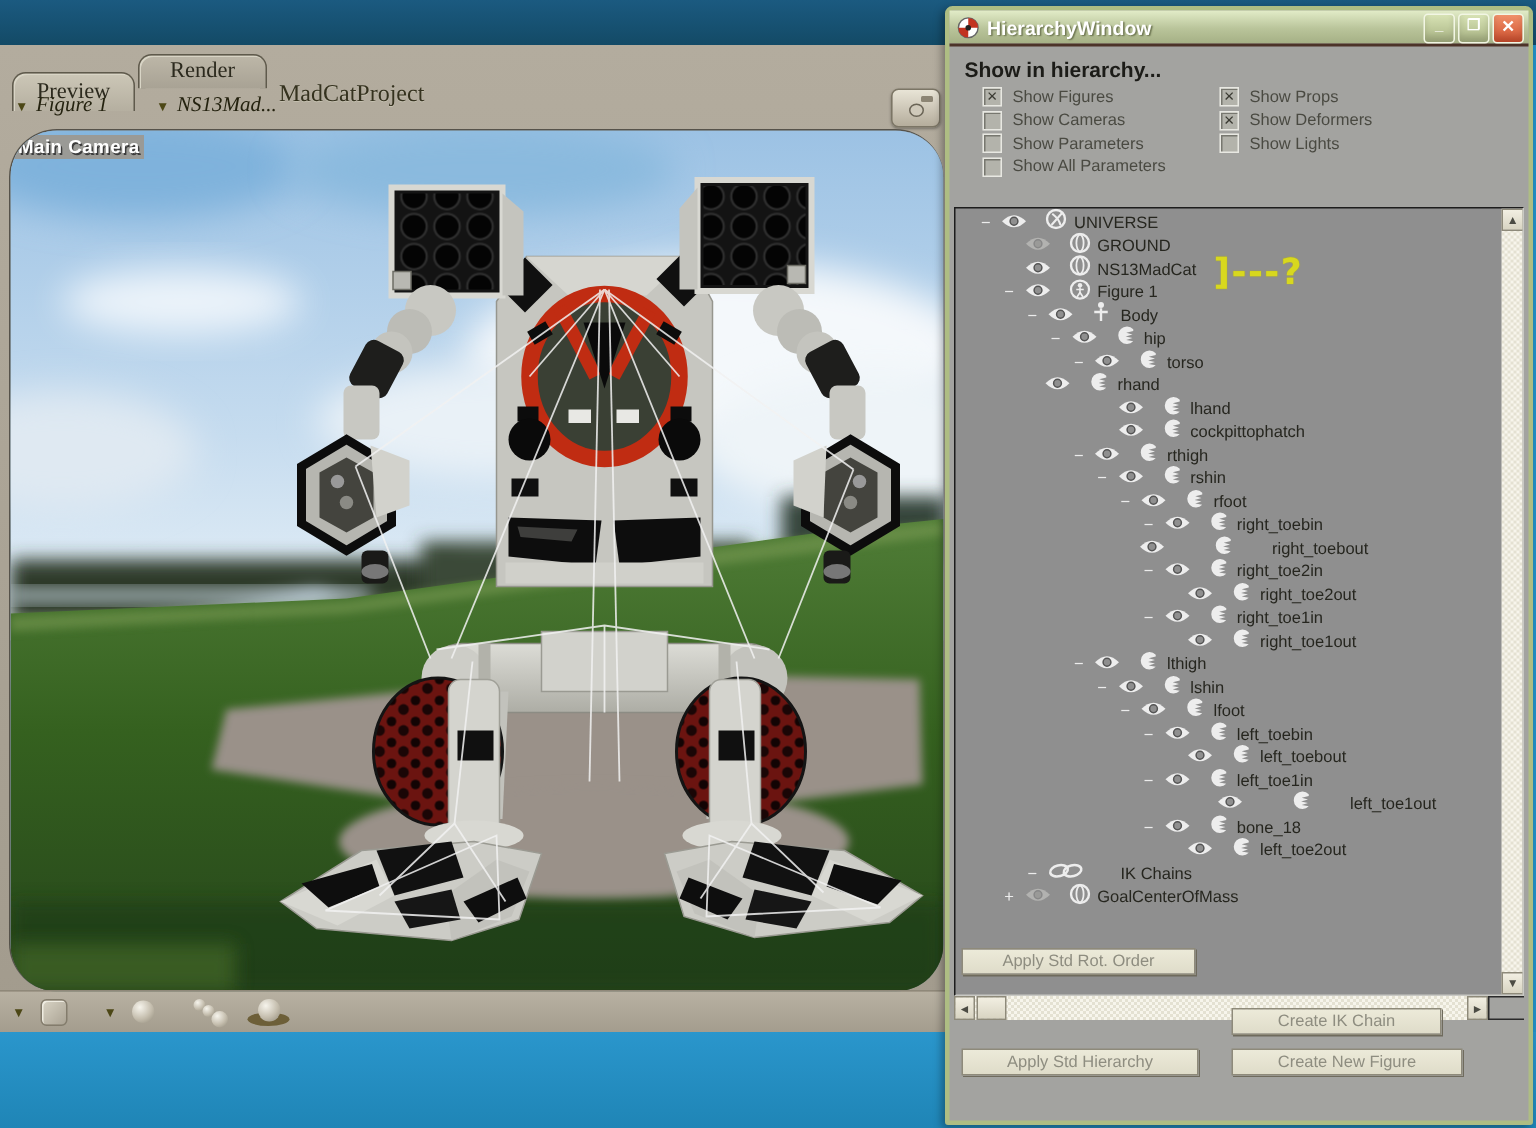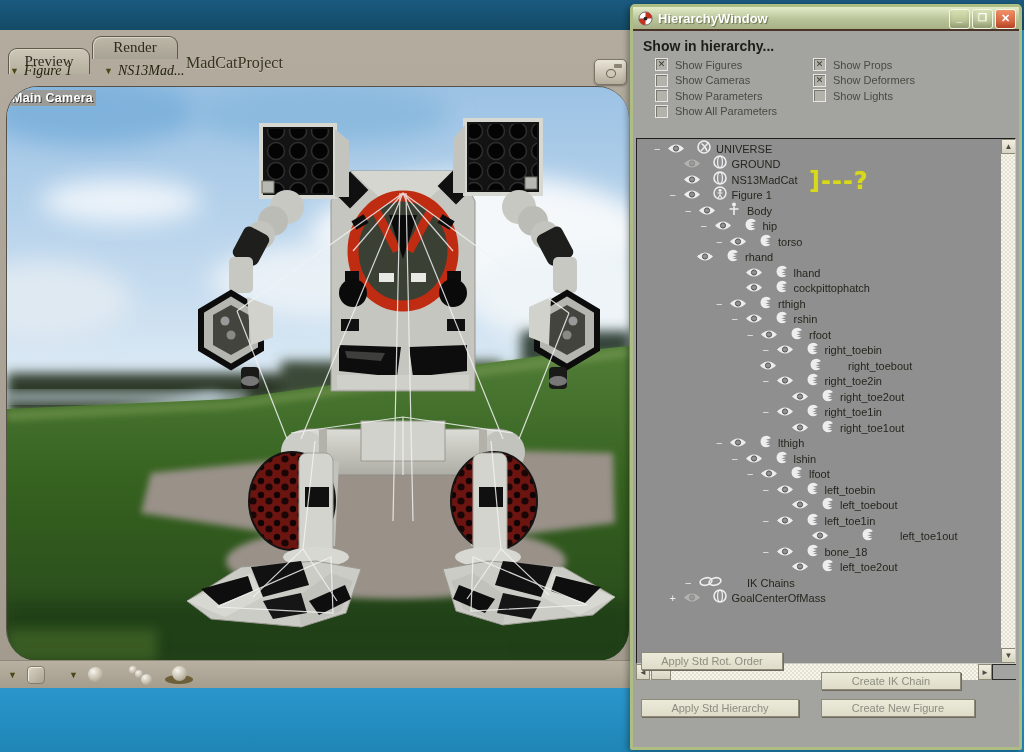--- a/index.html
+++ b/index.html
@@ -755,18 +755,18 @@
     </div>
     <div id="hsb">
       <div class="sb-btn lt">◄</div>
       <div class="thumb"></div>
       <div class="sb-btn rt">►</div>
     </div>
     <div id="sbcorner"></div>
 
     <div id="annot">]---?</div>
 
-    <div class="abtn" style="left:8px;top:645px;width:142px">Apply Std Rot. Order</div>
+    <div class="abtn" style="left:8px;top:625px;width:156px">Apply Std Rot. Order</div>
     <div class="abtn" style="left:188px;top:665px;width:140px">Create IK Chain</div>
     <div class="abtn" style="left:8px;top:692px;width:158px">Apply Std Hierarchy</div>
     <div class="abtn" style="left:188px;top:692px;width:154px">Create New Figure</div>
   </div>
 </div>
 
 </body></html>

